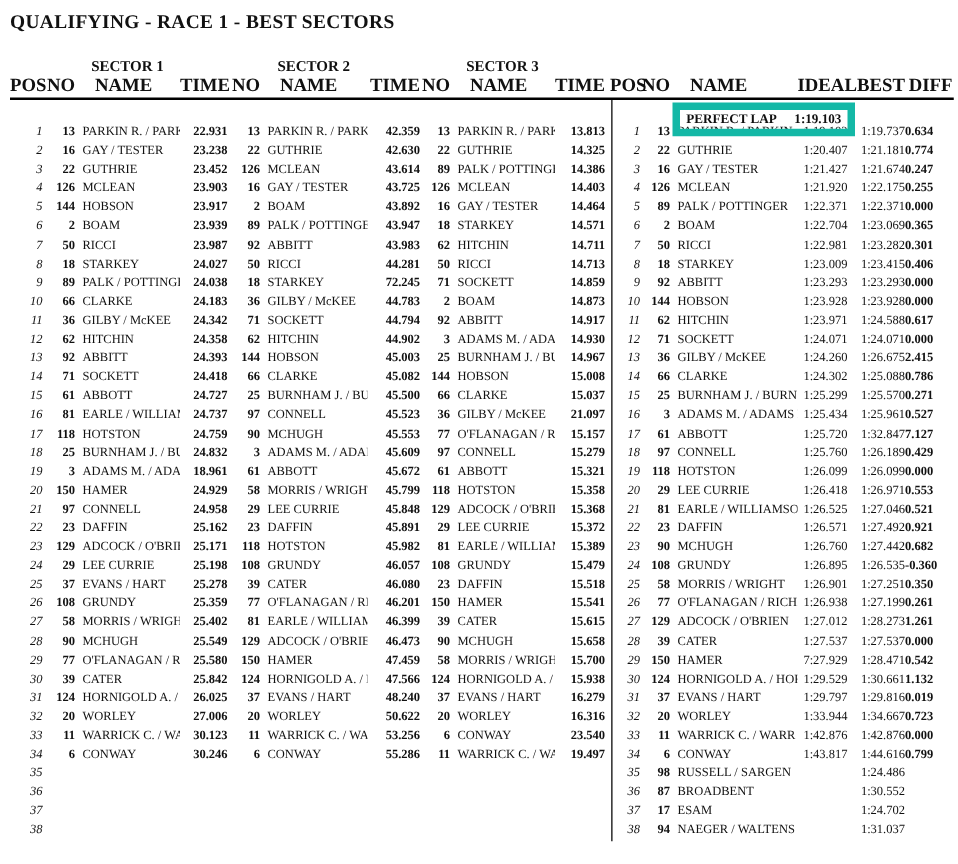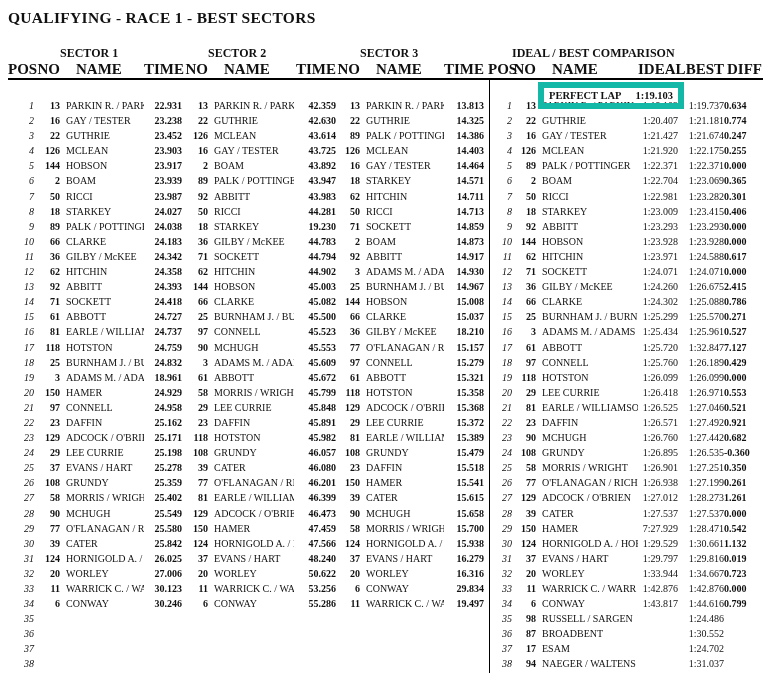--- a/index.html
+++ b/index.html
@@ -17,21 +17,21 @@
     margin:9px 0 0 0;
     font-size:15.5px;
     font-weight:bold;
     letter-spacing:.3px;
   }
   .grid{
     display:grid;
     grid-template-columns:26px 26px 84px 38px 26px 86px 42px 24px 84px 40px 4px 24px 24px 102px 40px 46px 38px;
   }
   .ghrow{margin-top:19px;height:15px;}
-  .gh{font-weight:bold;font-size:12px;white-space:nowrap;}
+  .gh{font-weight:bold;font-size:12px;text-align:center;white-space:nowrap;}
   .gh1{grid-column:3;}
   .gh2{grid-column:6;}
   .gh3{grid-column:9;}
   .gh4{grid-column:13 / span 4;}
   .chrow{height:16px;font-size:15px;font-weight:bold;line-height:16px;}
   .chrow .name{padding-left:16px;}
   .chrow .pos,.chrow .no,.chrow .time,.chrow .ideal,.chrow .best,.chrow .diff{text-align:right;}
   .chrow .hl{text-align:left;}
   .rule{border-top:2px solid #000;margin:1px 3px 0 0;}
   .perfect-row{position:relative;height:18px;}
@@ -55,21 +55,20 @@
 <body>
 
 <div class="page">
 
   <h1 class="title">QUALIFYING - RACE 1 - BEST SECTORS</h1>
 
   <div class="grid ghrow">
     <div class="gh gh1">SECTOR 1</div>
     <div class="gh gh2">SECTOR 2</div>
     <div class="gh gh3">SECTOR 3</div>
-    <div class="gh gh4">IDEAL / BEST COMPARISON</div>
   </div>
 
   <div class="grid chrow">
     <div class="pos hl">POS</div>
     <div class="no">NO</div>
     <div class="name">NAME</div>
     <div class="time">TIME</div>
     <div class="no">NO</div>
     <div class="name">NAME</div>
     <div class="time">TIME</div>
@@ -247,21 +246,21 @@
         <div class="best">1:23.415</div>
         <div class="diff">0.406</div>
       </div>
       <div class="grid row">
         <div class="pos">9</div>
         <div class="no">89</div>
         <div class="name">PALK / POTTINGER</div>
         <div class="time">24.038</div>
         <div class="no">18</div>
         <div class="name">STARKEY</div>
-        <div class="time">19.230</div>
+        <div class="time">72.245</div>
         <div class="no">71</div>
         <div class="name">SOCKETT</div>
         <div class="time">14.859</div>
         <div class="sp"></div>
         <div class="pos">9</div>
         <div class="no">92</div>
         <div class="name">ABBITT</div>
         <div class="ideal">1:23.293</div>
         <div class="best">1:23.293</div>
         <div class="diff">0.000</div>
@@ -383,21 +382,21 @@
       <div class="grid row">
         <div class="pos">16</div>
         <div class="no">81</div>
         <div class="name">EARLE / WILLIAMS</div>
         <div class="time">24.737</div>
         <div class="no">97</div>
         <div class="name">CONNELL</div>
         <div class="time">45.523</div>
         <div class="no">36</div>
         <div class="name">GILBY / McKEE</div>
-        <div class="time">18.210</div>
+        <div class="time">21.097</div>
         <div class="sp"></div>
         <div class="pos">16</div>
         <div class="no">3</div>
         <div class="name">ADAMS M. / ADAMS I</div>
         <div class="ideal">1:25.434</div>
         <div class="best">1:25.961</div>
         <div class="diff">0.527</div>
       </div>
       <div class="grid row">
         <div class="pos">17</div>
@@ -706,21 +705,21 @@
       <div class="grid row">
         <div class="pos">33</div>
         <div class="no">11</div>
         <div class="name">WARRICK C. / WAR</div>
         <div class="time">30.123</div>
         <div class="no">11</div>
         <div class="name">WARRICK C. / WAR</div>
         <div class="time">53.256</div>
         <div class="no">6</div>
         <div class="name">CONWAY</div>
-        <div class="time">29.834</div>
+        <div class="time">23.540</div>
         <div class="sp"></div>
         <div class="pos">33</div>
         <div class="no">11</div>
         <div class="name">WARRICK C. / WARR</div>
         <div class="ideal">1:42.876</div>
         <div class="best">1:42.876</div>
         <div class="diff">0.000</div>
       </div>
       <div class="grid row">
         <div class="pos">34</div>

